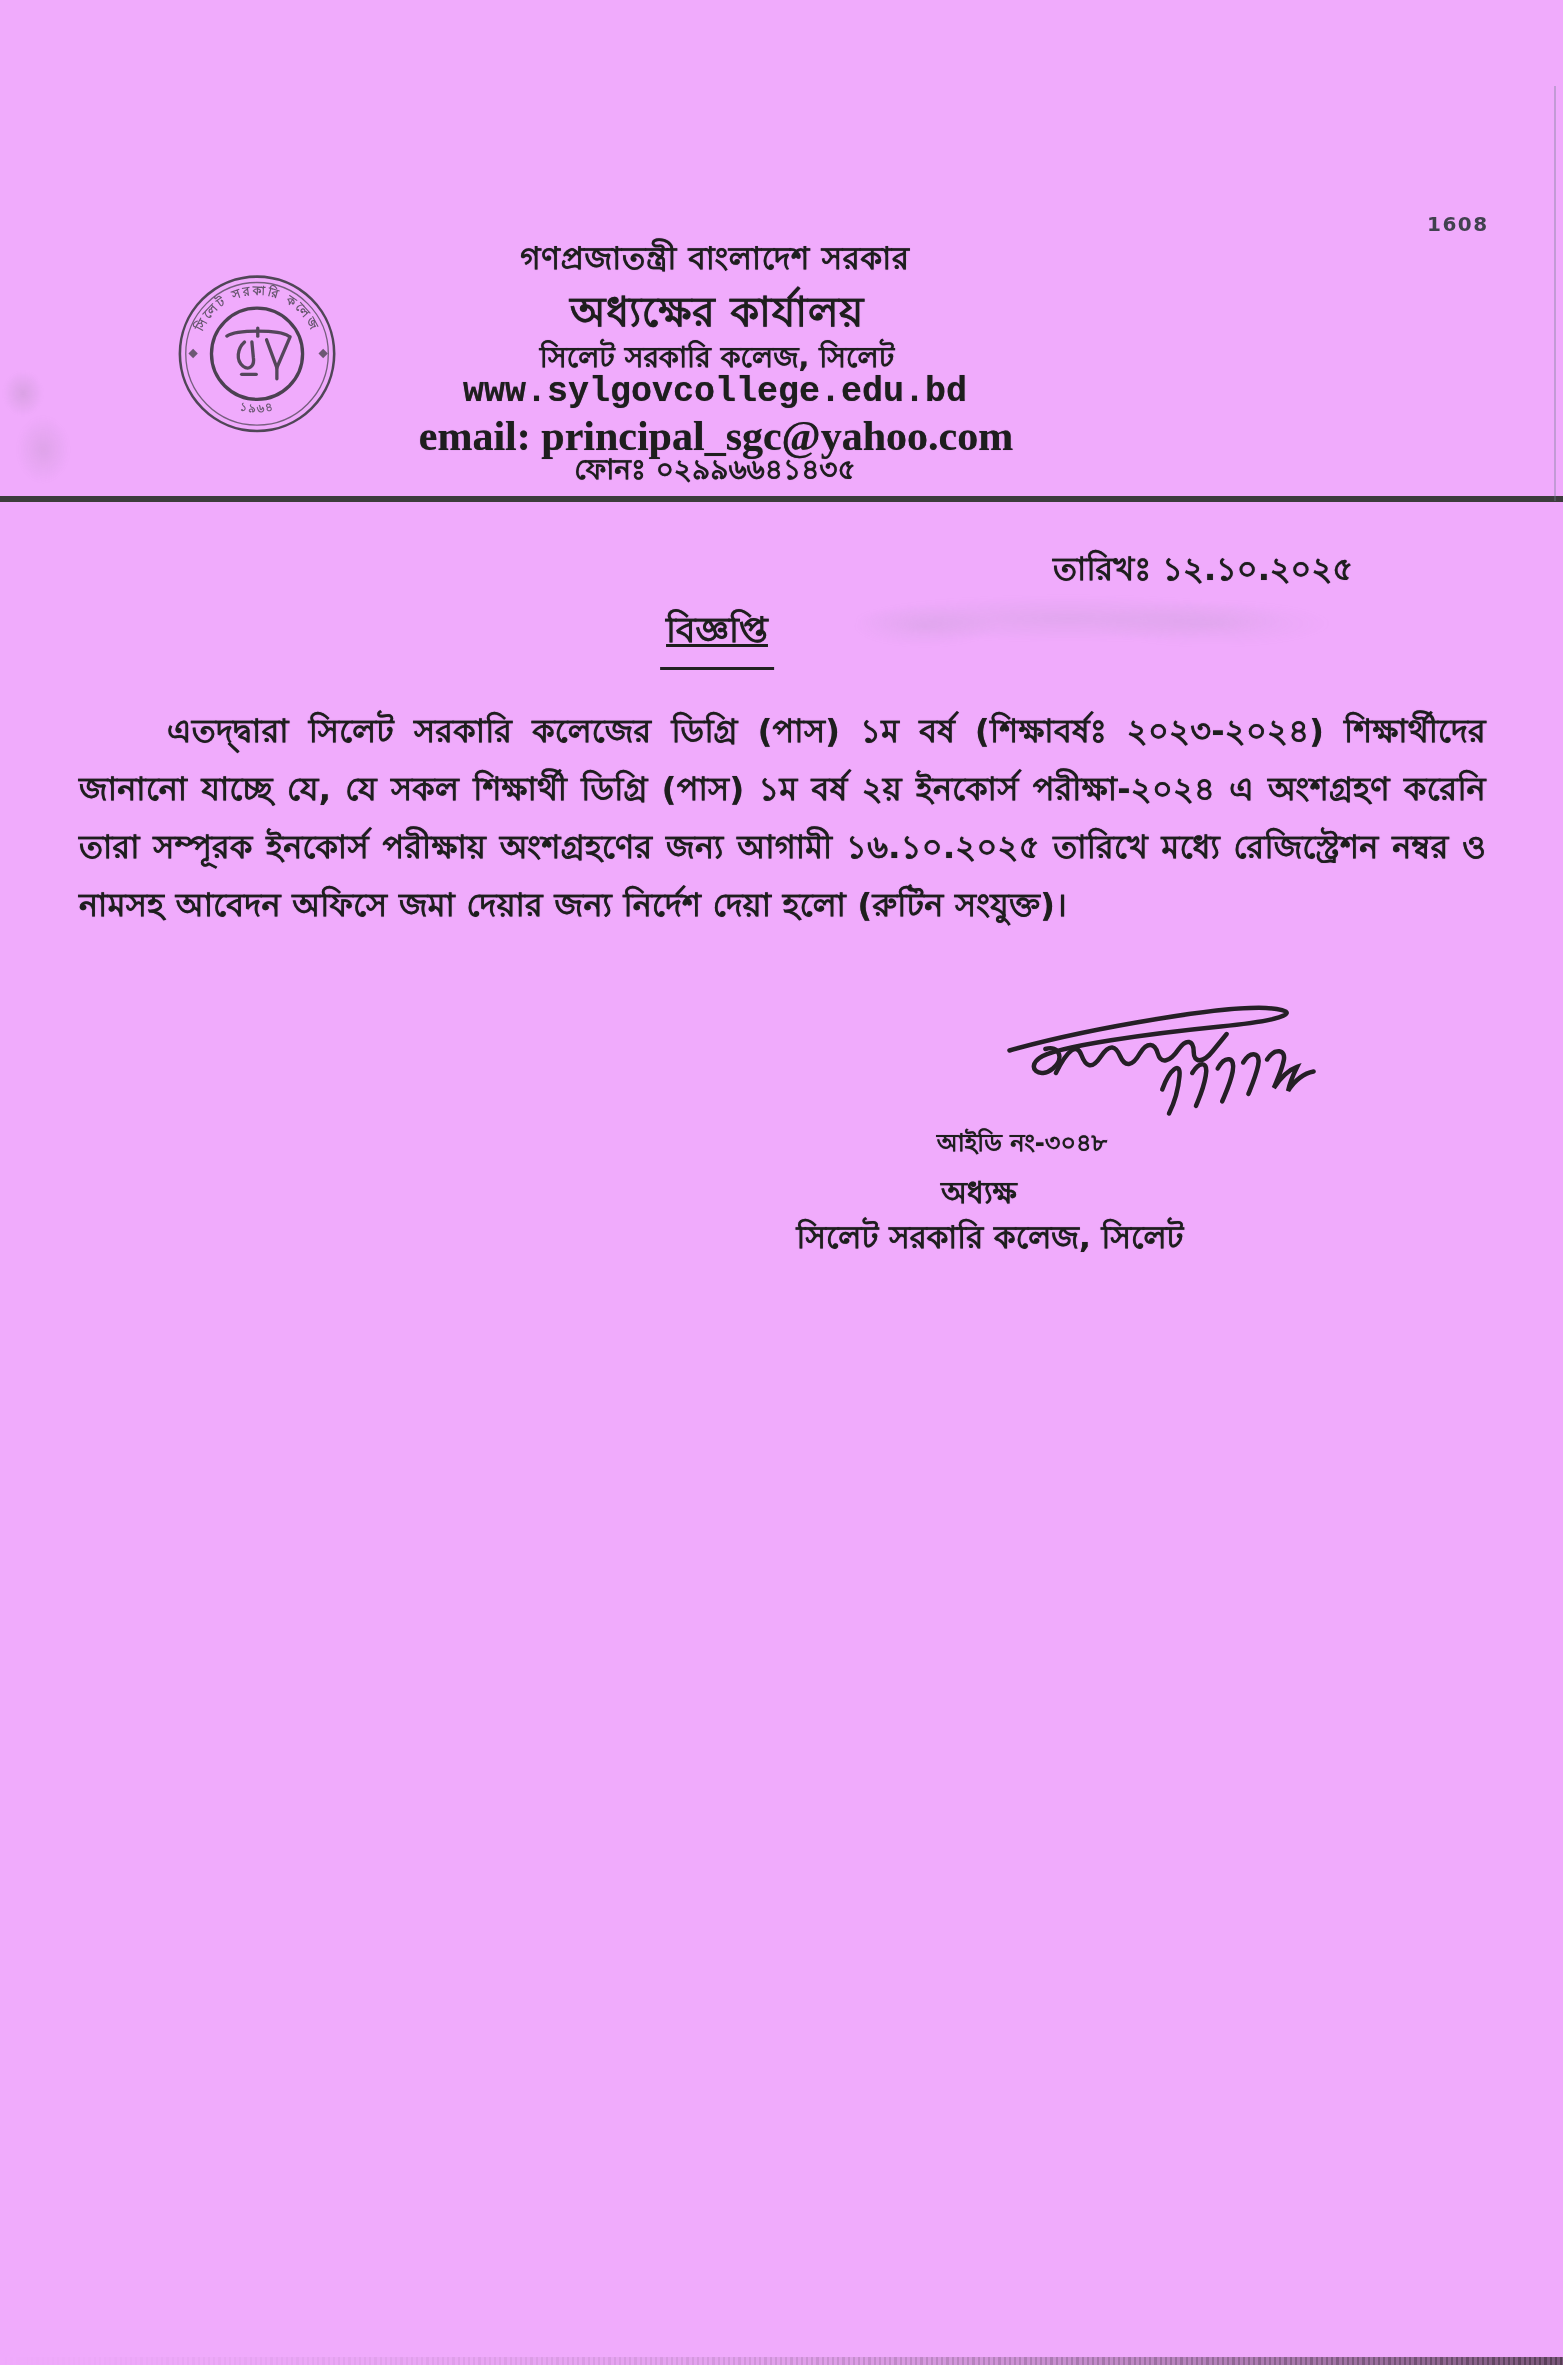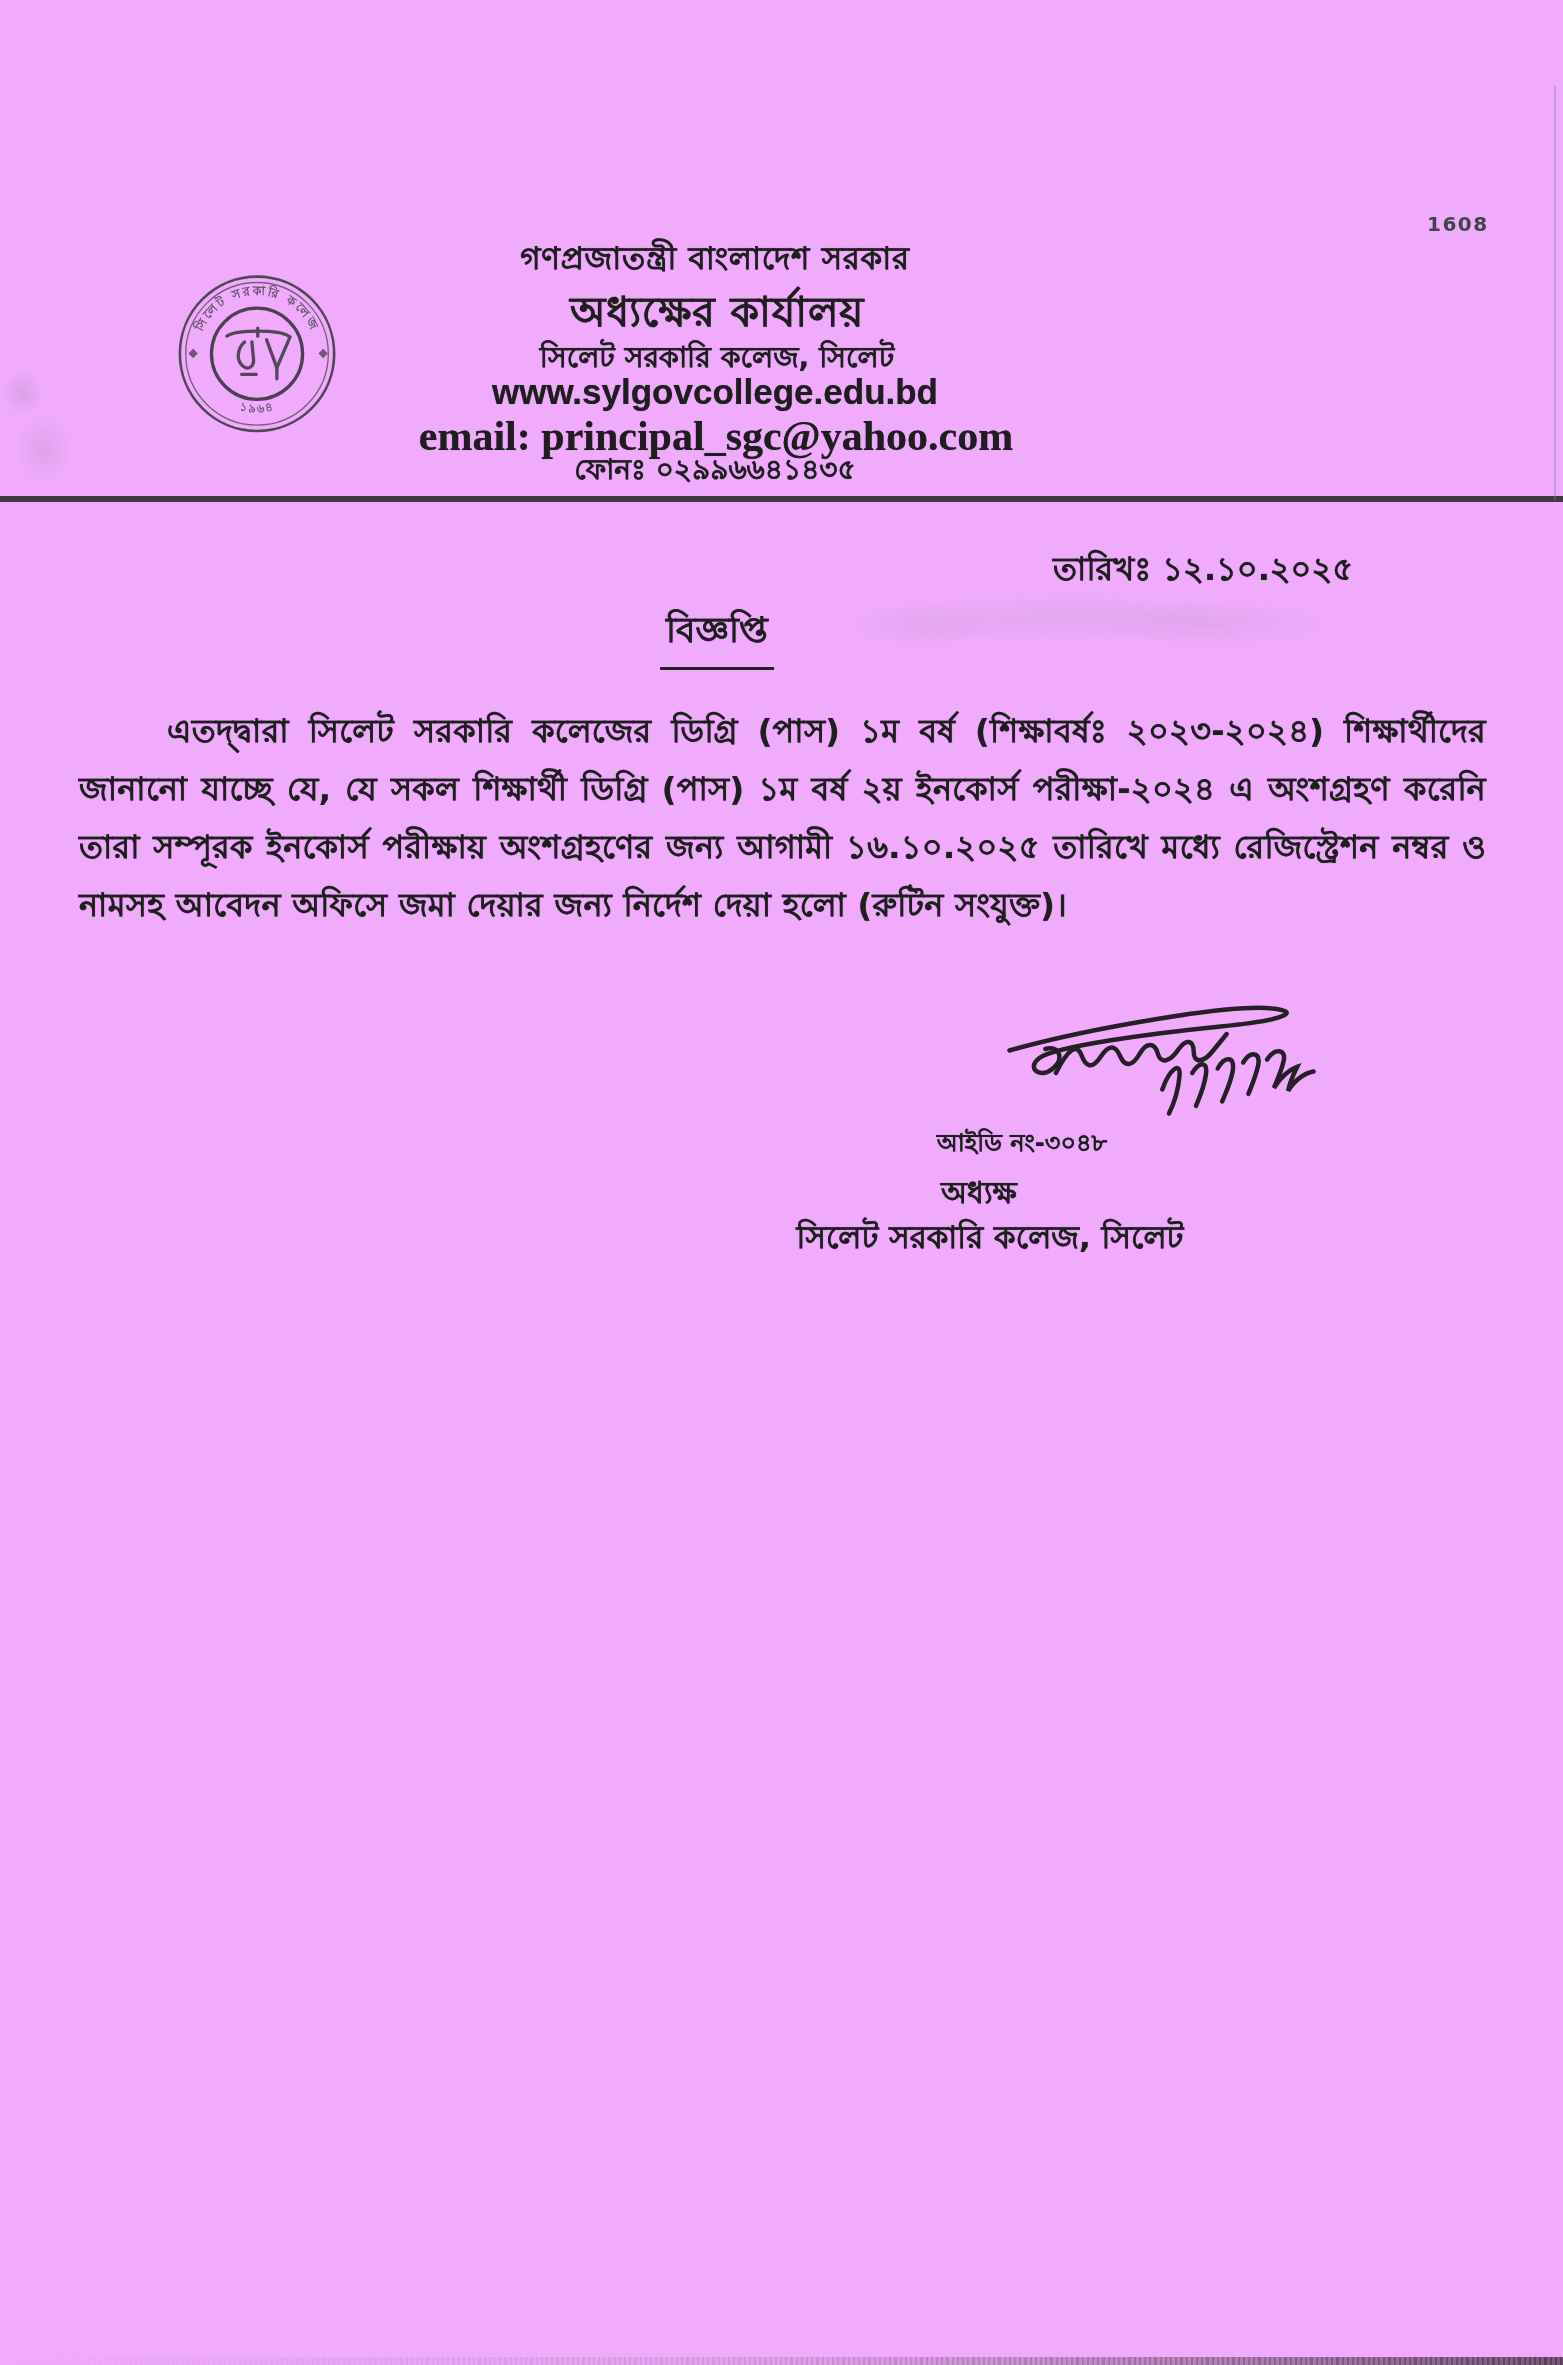--- a/index.html
+++ b/index.html
@@ -14,37 +14,37 @@
   }
   .abs { position:absolute; white-space:nowrap; }
   .cx  { transform:translateX(-50%); }
   .ink { text-shadow:0 0 0.7px rgba(10,10,10,.65); }
 
   
   .h-govt    { top:234px; left:715px; font-size:31px; font-weight:700; letter-spacing:0.7px; }
   .h-office  { top:280px; left:717px; font-size:41px; font-weight:700; letter-spacing:0.7px; }
   .h-college { top:336px; left:717px; font-size:28.4px; font-weight:700; }
   .h-web     { top:372px; left:715px; font-size:35px; font-weight:700;
-               font-family:Liberation Sans, sans-serif; }
+               font-family:Liberation Mono, monospace; }
   .h-email   { top:412px; left:716px; font-size:42px; font-weight:600;
                font-family:"Liberation Serif","DejaVu Serif",serif; }
   .h-phone   { top:448px; left:715px; font-size:28px; font-weight:700; }
 
   .serial { top:212px; left:1427px; font-size:20px; font-weight:700;
             color:#41414f; letter-spacing:1.5px; filter:blur(0.3px); }
 
   .header-rule { top:496px; left:0; width:1563px; height:5.2px;
                  background:#3c3c3c; filter:blur(0.5px);
                  border-bottom:1.5px solid rgba(60,60,60,.35); }
 
   
   .date-line { top:544px; left:1353px; transform:translateX(-100%);
                font-size:32px; font-weight:700; }
   .doc-title { top:603px; left:717px; font-size:35px; font-weight:700;
-               padding:0 6px 4.5px; border-bottom:3px solid #222; }
+               padding:0 6px 4.5px; border-bottom:3px solid #222;text-decoration:underline; }
 
   
   .body-par { position:absolute; top:702px; left:79px; width:1407px;
               font-size:32px; font-weight:600; line-height:58px;
               text-align:justify; text-indent:88px; letter-spacing:0.3px;
               margin:0; filter:blur(0.2px); }
   .body-par .bold-date { font-weight:800; }
 
   
   .sig-svg     { top:977px; left:996px; }

